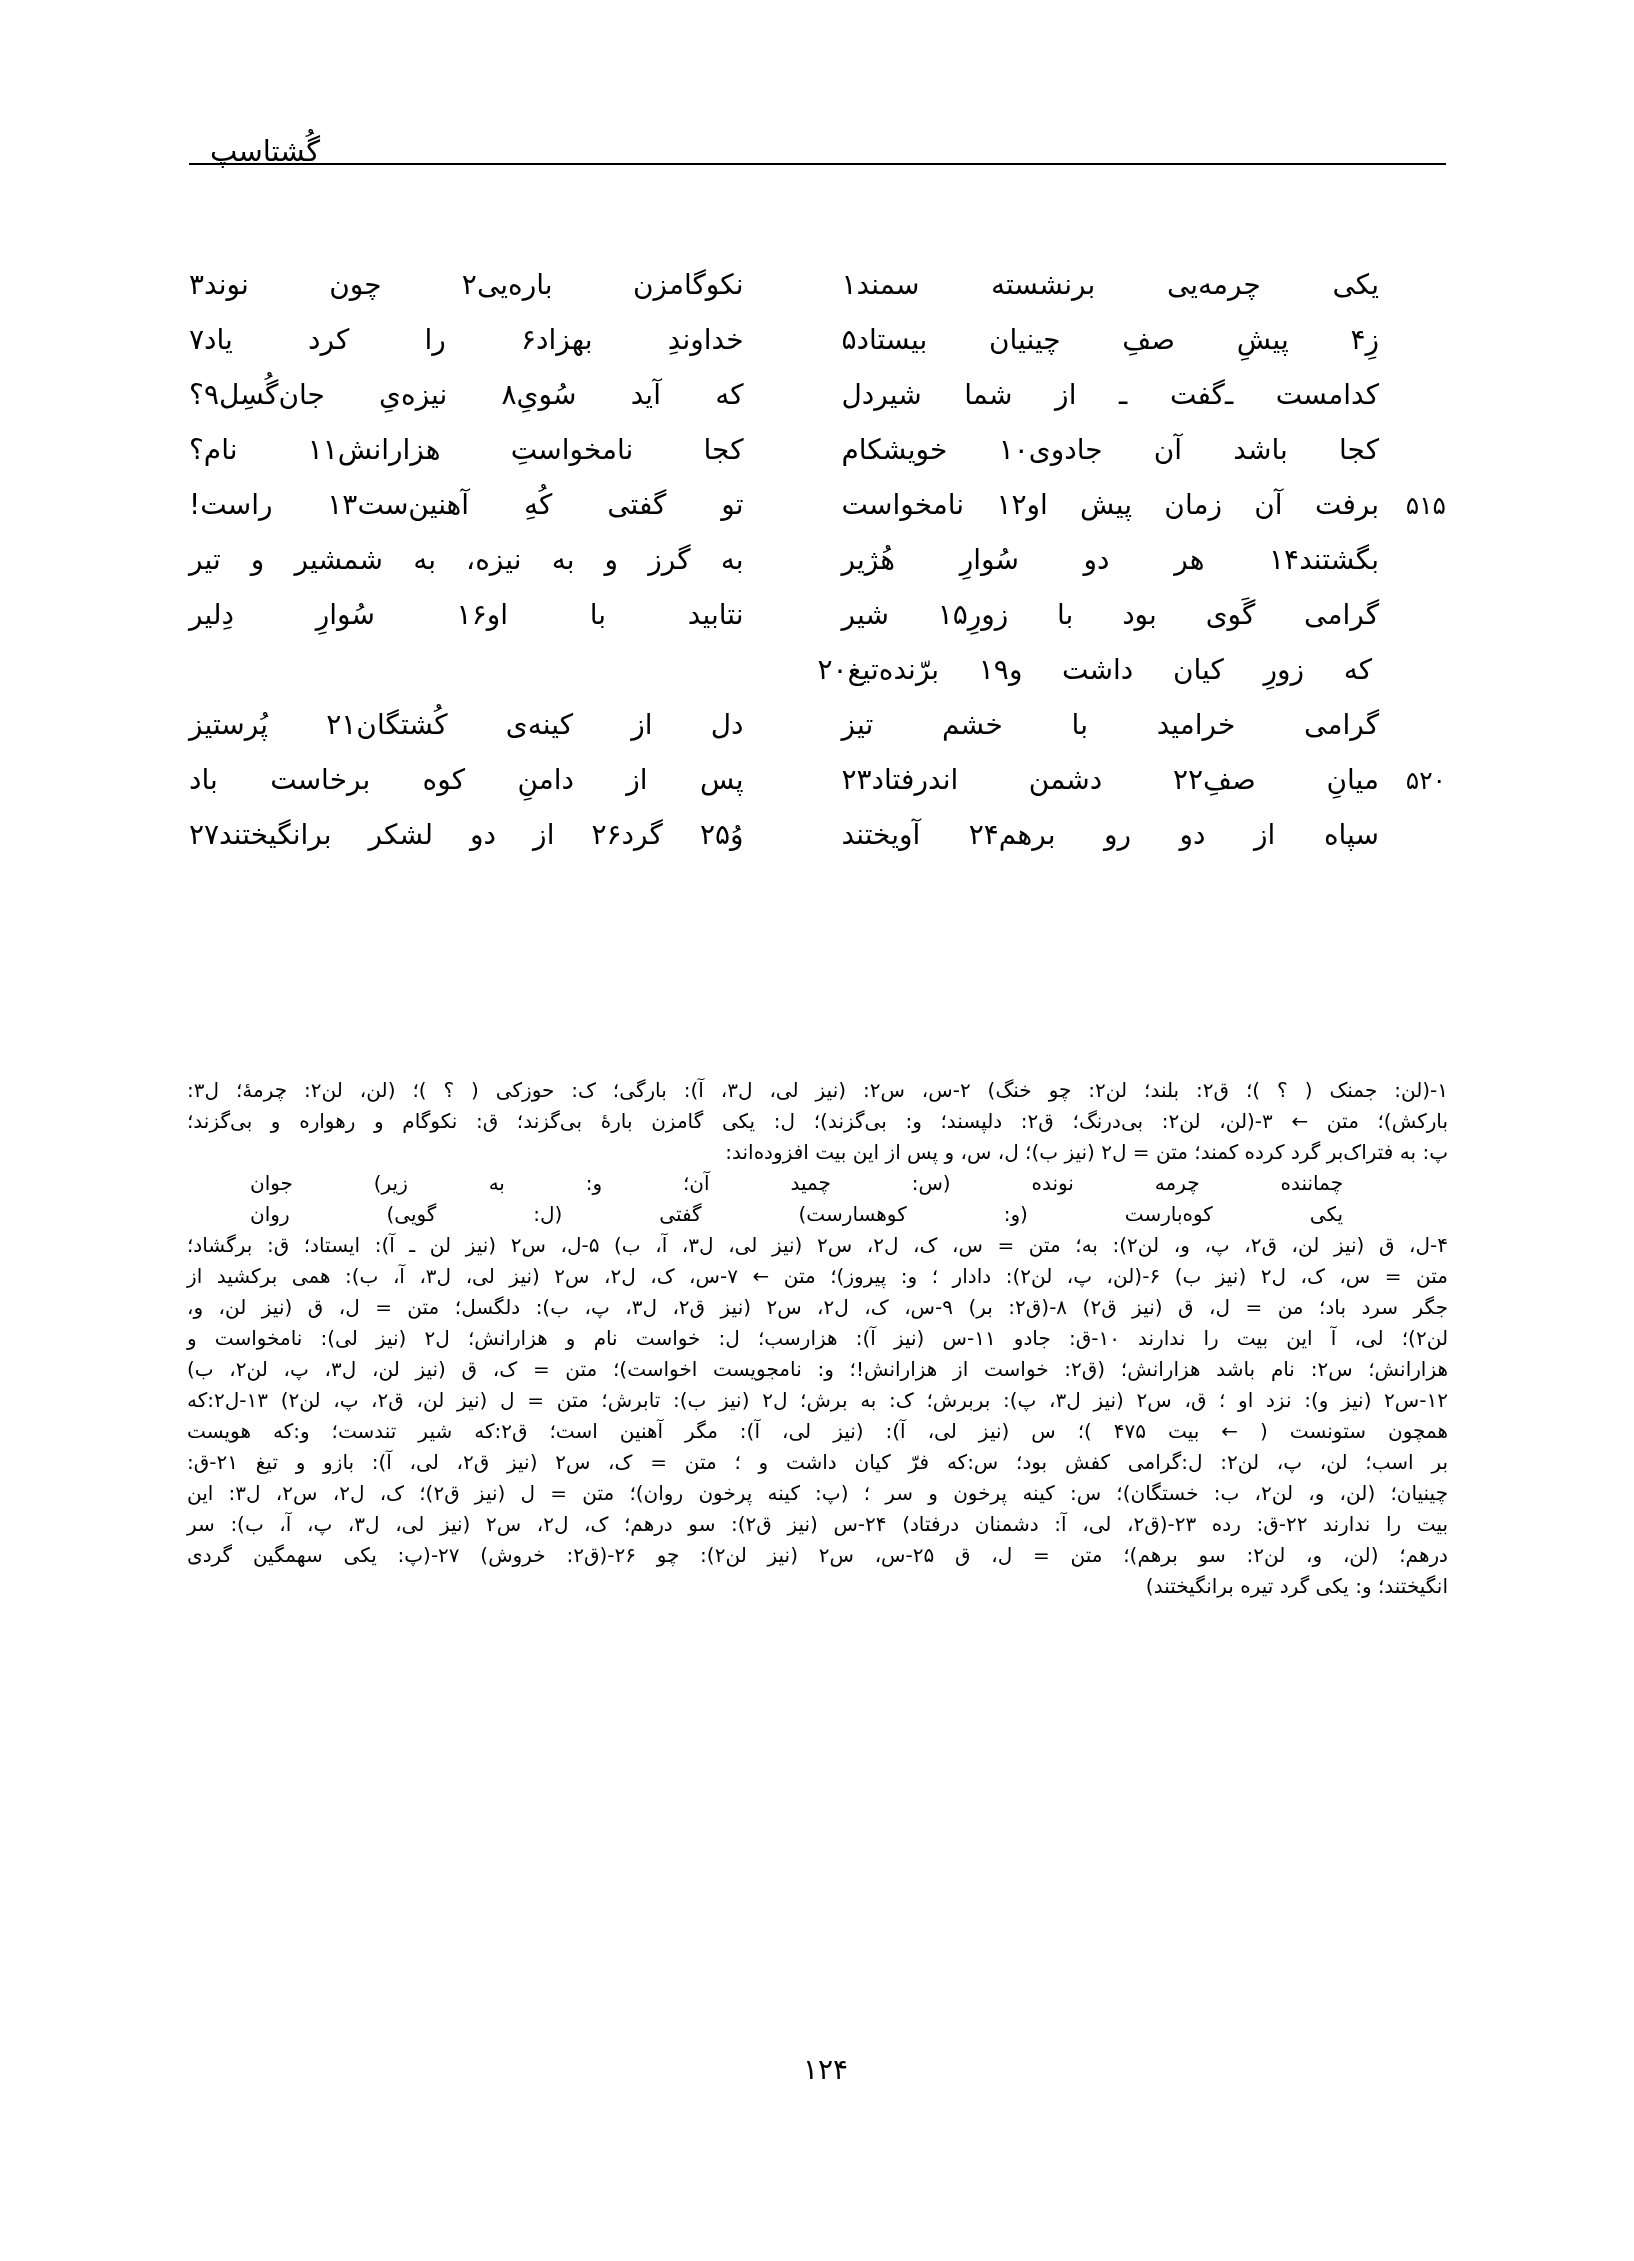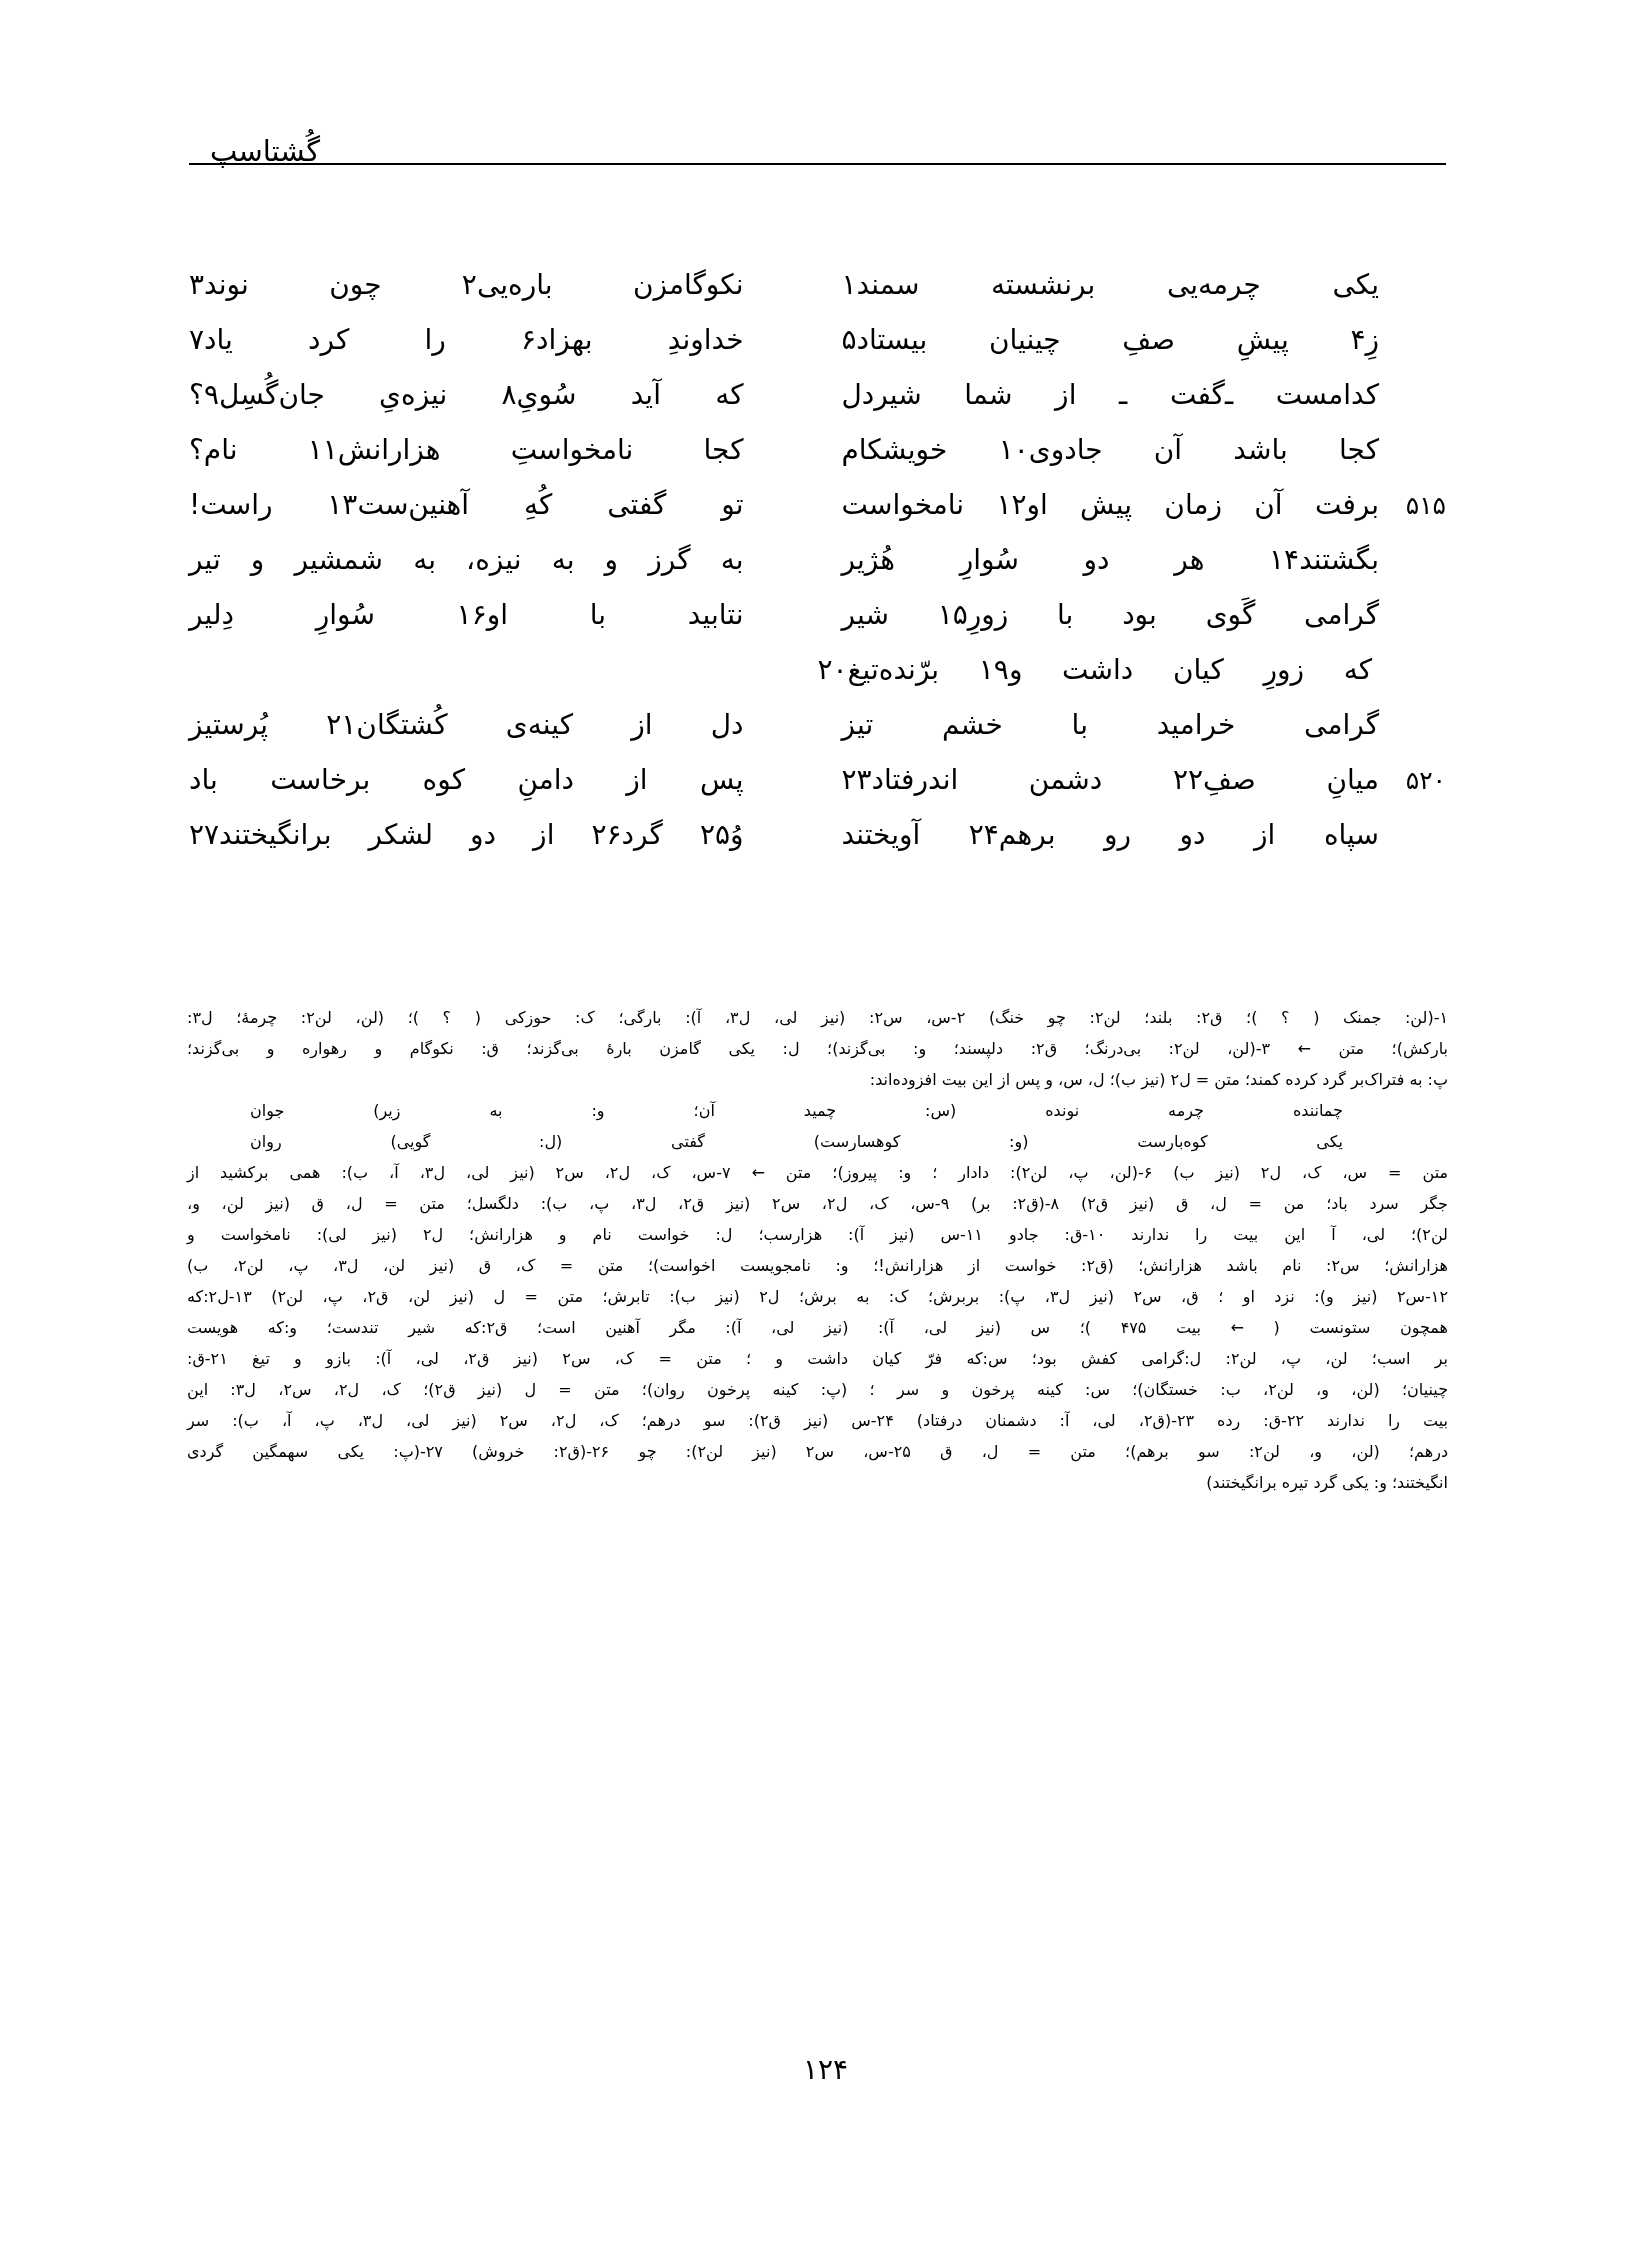--- a/index.html
+++ b/index.html
@@ -89,25 +89,25 @@
     white-space: normal;
     direction: rtl;
   }
   .h-right { padding-left: 24px; }
   .h-left  { padding-right: 7px; padding-left: 0; }
   .h-left .htext { text-align-last: justify; }
 
   
   .apparatus {
     position: absolute;
-    top: 1002px;
+    top: 1075px;
     right: 187px;
     left: 187px;
     direction: rtl;
-    font-size: 16px;
+    font-size: 20px;
     line-height: 31px;
     text-align: justify;
     text-align-last: justify;
     font-family: "DejaVu Sans", "Liberation Sans", sans-serif;
   }
   .app-line {
     display: block;
     text-align: justify;
     text-align-last: justify;
     white-space: normal;
@@ -251,20 +251,21 @@
         </div>
       </div>
     </div>
 
   <div class="apparatus">
       <div class="app-line">۱-(لن: جمنک ( ؟ )؛ ق۲: بلند؛ لن۲: چو خنگ)  ۲-س، س۲: (نیز لی، ل۳، آ): بارگی؛ ک: حوزکی ( ؟ )؛ (لن، لن۲: چرمهٔ؛ ل۳:</div>
       <div class="app-line">بارکش)؛ متن ← ۳-(لن، لن۲: بی‌درنگ؛ ق۲: دلپسند؛ و: بی‌گزند)؛ ل: یکی گامزن بارهٔ بی‌گزند؛ ق: نکوگام و رهواره و بی‌گزند؛</div>
       <div class="app-line last">پ: به فتراک‌بر گرد کرده کمند؛ متن = ل۲ (نیز ب)؛ ل، س، و پس از این بیت افزوده‌اند:</div>
       <div class="app-line inset">چماننده چرمه نونده (س: چمید آن؛ و: به زیر) جوان</div>
       <div class="app-line inset">یکی کوه‌بارست (و: کوهسارست) گفتی (ل: گویی) روان</div>
+      <div class="app-line">۴-ل، ق (نیز لن، ق۲، پ، و، لن۲): به؛ متن = س، ک، ل۲، س۲ (نیز لی، ل۳، آ، ب)  ۵-ل، س۲ (نیز لن ـ آ): ایستاد؛ ق: برگشاد؛</div>
       <div class="app-line">متن = س، ک، ل۲ (نیز ب)  ۶-(لن، پ، لن۲): دادار ؛ و: پیروز)؛ متن ← ۷-س، ک، ل۲، س۲ (نیز لی، ل۳، آ، ب): همی برکشید از</div>
       <div class="app-line">جگر سرد باد؛ من = ل، ق (نیز ق۲)  ۸-(ق۲: بر)  ۹-س، ک، ل۲، س۲ (نیز ق۲، ل۳، پ، ب): دلگسل؛ متن = ل، ق (نیز لن، و،</div>
       <div class="app-line">لن۲)؛ لی، آ این بیت را ندارند  ۱۰-ق: جادو  ۱۱-س (نیز آ): هزارسب؛ ل: خواست نام و هزارانش؛ ل۲ (نیز لی): نامخواست و</div>
       <div class="app-line">هزارانش؛ س۲: نام باشد هزارانش؛ (ق۲: خواست از هزارانش!؛ و: نامجویست اخواست)؛ متن = ک، ق (نیز لن، ل۳، پ، لن۲، ب)</div>
       <div class="app-line">۱۲-س۲ (نیز و): نزد او ؛ ق، س۲ (نیز ل۳، پ): بربرش؛ ک: به برش؛ ل۲ (نیز ب): تابرش؛ متن = ل (نیز لن، ق۲، پ، لن۲)  ۱۳-ل۲:که</div>
       <div class="app-line">همچون ستونست ( ← بیت ۴۷۵ )؛ س (نیز لی، آ): (نیز لی، آ): مگر آهنین است؛ ق۲:که شیر تندست؛ و:که هویست</div>
       <div class="app-line">بر اسب؛ لن، پ، لن۲: ل:گرامی کفش بود؛ س:که فرّ کیان داشت و ؛ متن = ک، س۲ (نیز ق۲، لی، آ): بازو و تیغ ۲۱-ق:</div>
       <div class="app-line">چینیان؛ (لن، و، لن۲، ب: خستگان)؛ س: کینه پرخون و سر ؛ (پ: کینه پرخون روان)؛ متن = ل (نیز ق۲)؛ ک، ل۲، س۲، ل۳: این</div>
       <div class="app-line">بیت را ندارند  ۲۲-ق: رده  ۲۳-(ق۲، لی، آ: دشمنان درفتاد)  ۲۴-س (نیز ق۲): سو درهم؛ ک، ل۲، س۲ (نیز لی، ل۳، پ، آ، ب): سر</div>
       <div class="app-line">درهم؛ (لن، و، لن۲: سو برهم)؛ متن = ل، ق  ۲۵-س، س۲ (نیز لن۲): چو  ۲۶-(ق۲: خروش)  ۲۷-(پ: یکی سهمگین گردی</div>

